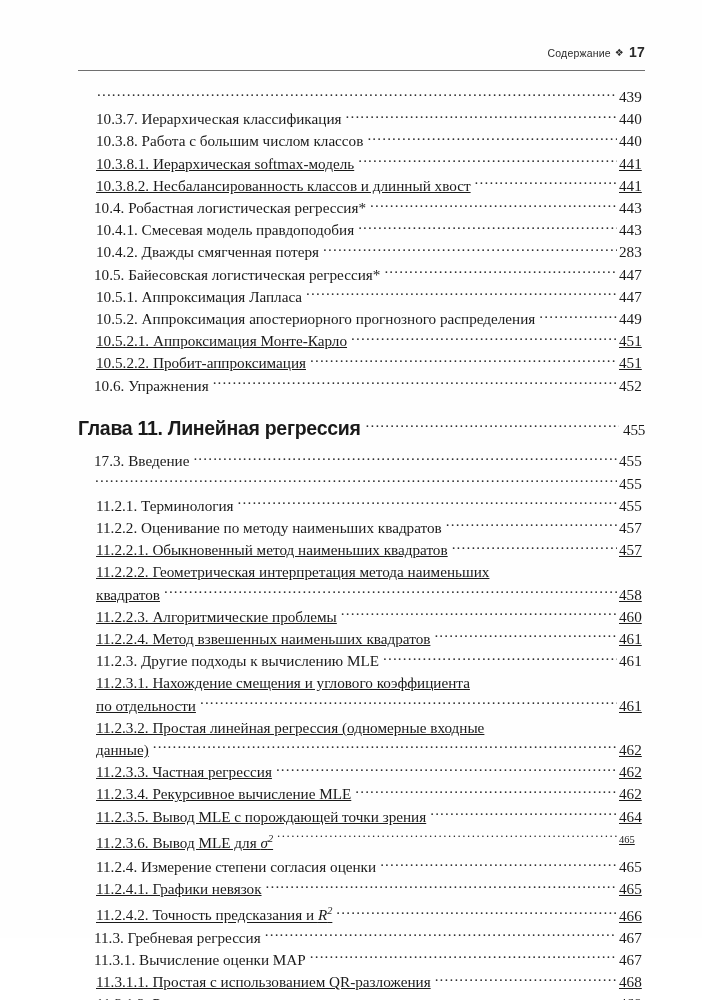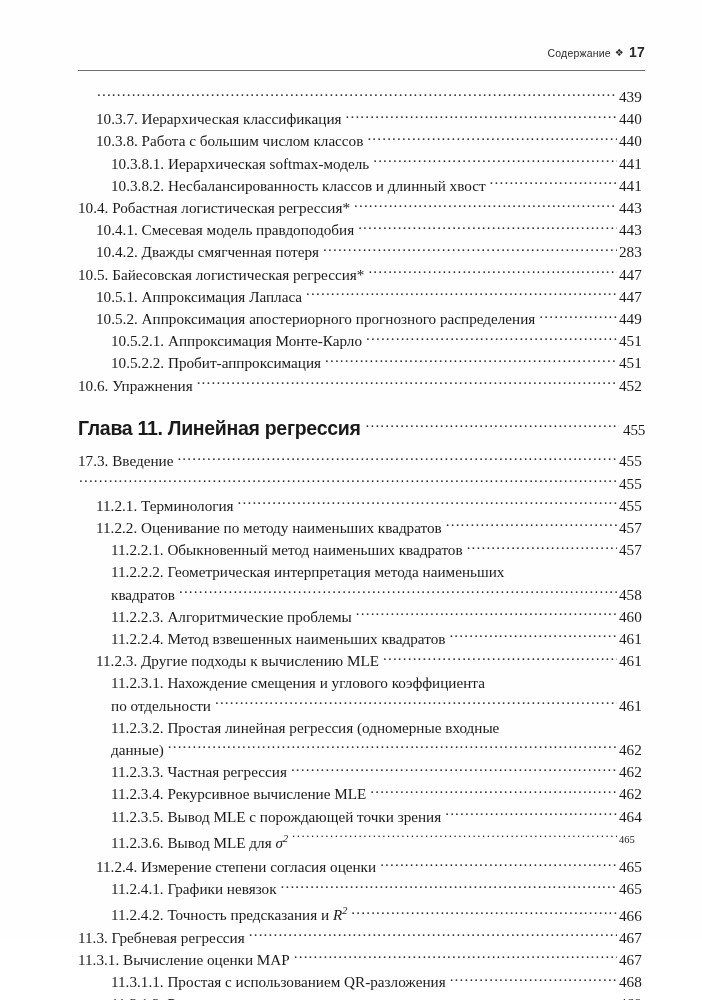--- a/index.html
+++ b/index.html
@@ -97,23 +97,23 @@
     white-space: nowrap;
   }
   .row .pg {
     flex: 0 0 auto;
     text-align: left;
     min-width: 26px;
     padding-left: 1px;
   }
 
   
-  .lvl1 { margin-left: 0px; }
+  .lvl1 { margin-left: 16px; }
   .lvl2 { margin-left: 18px; }
-  .lvl3 { margin-left: 33px; }
+  .lvl3 { margin-left: 18px; text-decoration: underline; }
 
   
   .chapter {
     display: flex;
     align-items: baseline;
     white-space: nowrap;
     font-family: "Liberation Sans", "DejaVu Sans", sans-serif;
     font-weight: bold;
     font-size: 19.5px;
     line-height: 24px;

